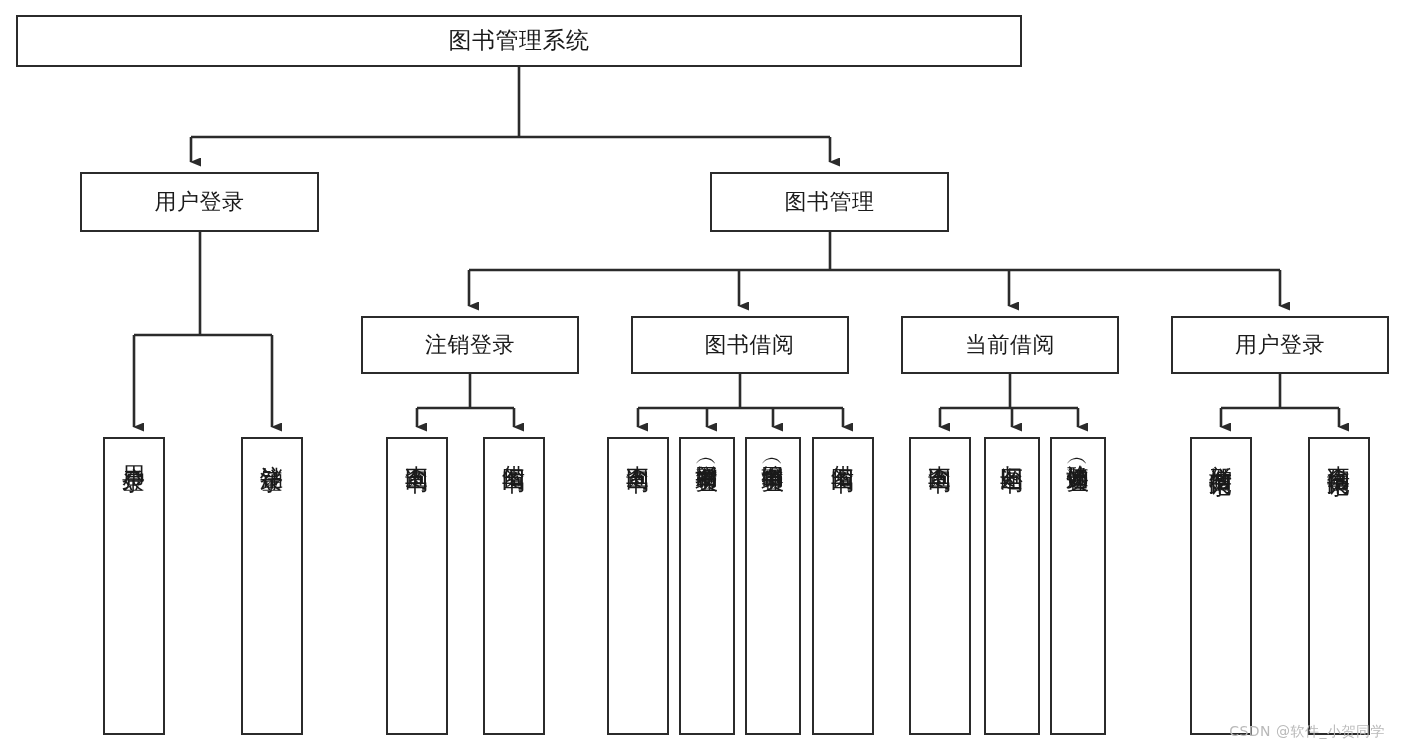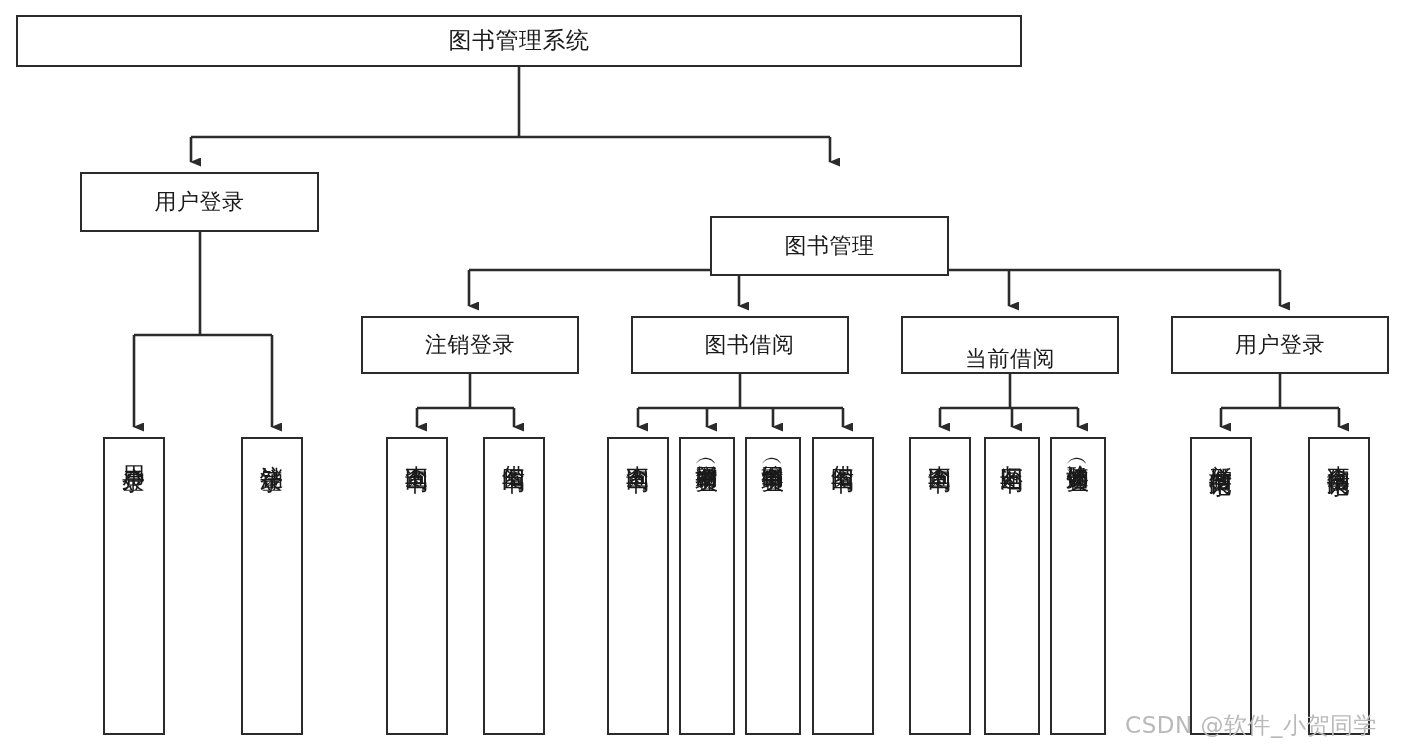--- a/index.html
+++ b/index.html
@@ -65,23 +65,23 @@
     letter-spacing: 2px;
     white-space: nowrap;
     max-height: 100%;
   }
   .node.vert.tall-text .node-label {
     font-size: 22px;
     letter-spacing: 1px;
   }
   #watermark {
     position: absolute;
-    right: 28px;
+    right: 20px;
     bottom: 6px;
-    font-size: 23px;
+    font-size: 14px;
     color: #b9b9b9;
     letter-spacing: 0.5px;
     white-space: nowrap;
     user-select: none;
   }
 </style>
 </head>
 <body>
 
 <div id="diagram-root">
@@ -136,31 +136,31 @@
     </g>
   </svg>
 
   <div class="node horiz root" style="left:16px; top:15px; width:1006px; height:52px;">
     <span class="node-label">图书管理系统</span>
   </div>
 
   <div class="node horiz" style="left:80px; top:172px; width:239px; height:60px;">
     <span class="node-label">用户登录</span>
   </div>
-  <div class="node horiz" style="left:710px; top:172px; width:239px; height:60px;margin-top:44px;">
+  <div class="node horiz" style="left:710px; top:172px; width:239px; height:60px;">
     <span class="node-label">图书管理</span>
   </div>
 
   <div class="node horiz" style="left:361px; top:316px; width:218px; height:58px;">
     <span class="node-label">注销登录</span>
   </div>
   <div class="node horiz" style="left:631px; top:316px; width:218px; height:58px;padding-left:19px;">
     <span class="node-label">图书借阅</span>
   </div>
-  <div class="node horiz" style="left:901px; top:316px; width:218px; height:58px;align-items:flex-end;">
+  <div class="node horiz" style="left:901px; top:316px; width:218px; height:58px;">
     <span class="node-label">当前借阅</span>
   </div>
   <div class="node horiz" style="left:1171px; top:316px; width:218px; height:58px;">
     <span class="node-label">用户登录</span>
   </div>
 
   <div class="node vert" style="left:103px; top:437px; width:62px; height:298px;">
     <span class="node-label">用户登录</span>
   </div>
   <div class="node vert" style="left:241px; top:437px; width:62px; height:298px;">

